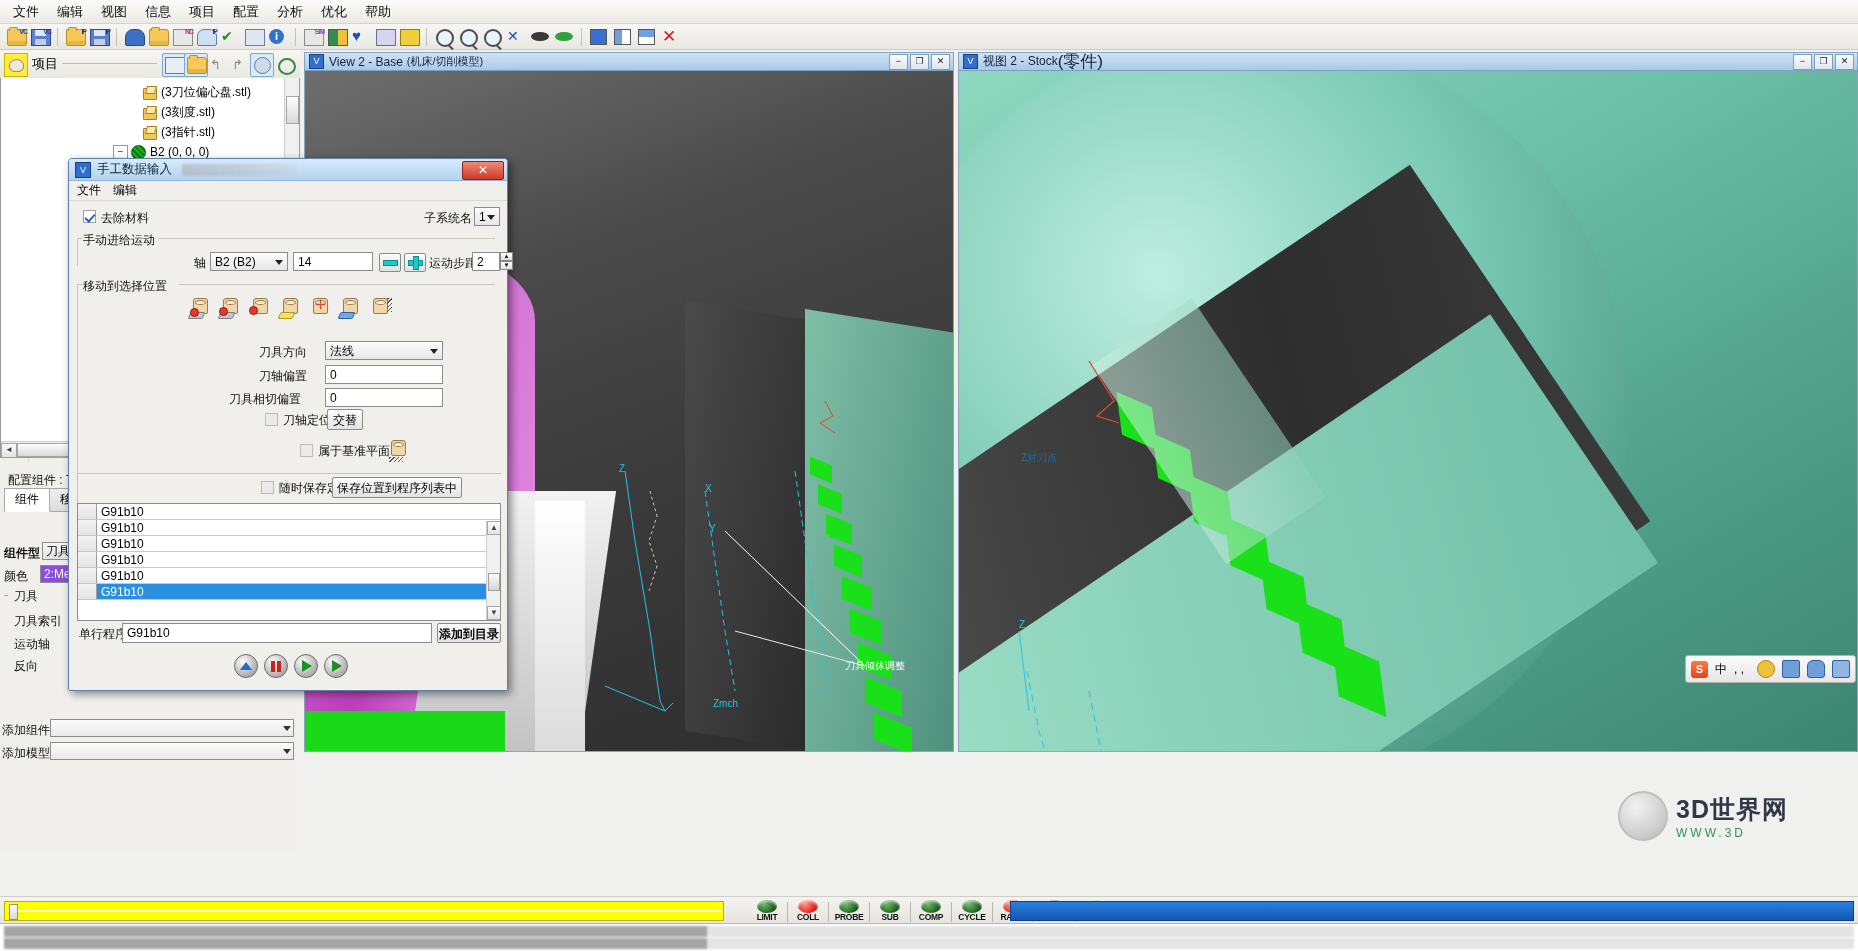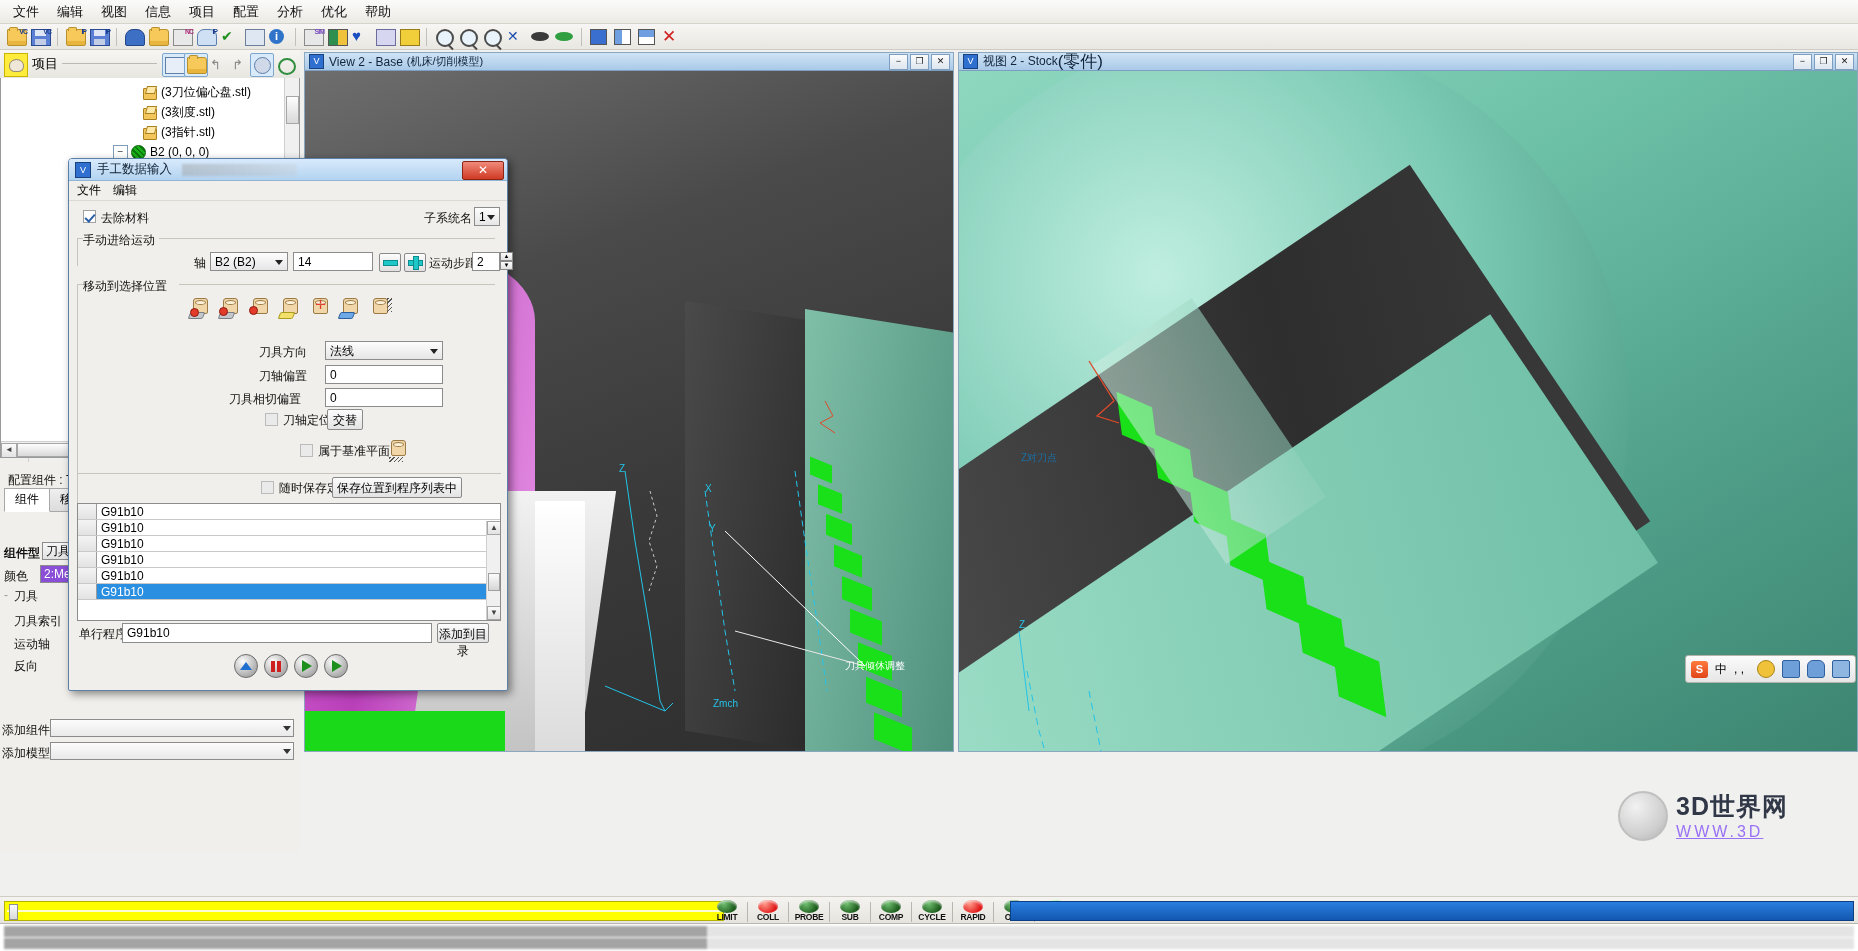--- a/index.html
+++ b/index.html
@@ -178,21 +178,21 @@
   .rbtn .pz1,.rbtn .pz2{position:absolute;top:6px;width:4px;height:11px;background:#cf2020;}
   .rbtn .pz1{left:6px;} .rbtn .pz2{left:12px;}
 
   
   .sbar{position:absolute;left:0;bottom:28px;width:1858px;height:26px;
       background:linear-gradient(#f4f3f0,#e6e4de);border-top:1px solid #cfccc5;}
   .progbox{position:absolute;left:4px;top:4px;width:718px;height:18px;background:#ffff00;border:1px solid #b3b300;}
   .progbox .hl{position:absolute;left:2px;top:8px;right:2px;height:2px;background:#fdfdd0;}
   .progbox .grip{position:absolute;left:4px;top:2px;width:7px;height:14px;
       background:linear-gradient(#fcfcfc,#d8d8d8);border:1px solid #8f8f8f;}
-  .leds{position:absolute;left:708px;top:2px;display:flex;align-items:flex-end;}
+  .leds{position:absolute;left:748px;top:2px;display:flex;align-items:flex-end;}
   .led{width:38px;text-align:center;position:relative;}
   .led .bulb{width:20px;height:13px;margin:1px auto 0;border-radius:50%;
       box-shadow:inset 0 2px 2px rgba(255,255,255,.55);}
   .led .cap{font-size:8.5px;font-weight:bold;letter-spacing:-.3px;line-height:9px;color:#111;}
   .leddiv{width:1px;height:20px;background:#b9b6af;margin:0 1px;}
   .blubar{position:absolute;left:1010px;top:4px;right:4px;height:18px;
       background:linear-gradient(#2a7fe0,#1257b0);border:1px solid #0d3f85;}
 
   .msgarea{position:absolute;left:0;bottom:0;width:1858px;height:28px;background:#fff;
       border-top:1px solid #b8b5ae;font-size:11px;color:#3a3a3a;overflow:hidden;padding:1px 4px;
@@ -207,21 +207,21 @@
   .tray .tico{width:16px;height:16px;position:relative;}
   .sogou{width:17px;height:17px;border-radius:3px;background:linear-gradient(#ff7a3d,#e0451a);
       color:#fff;font-size:11px;font-weight:bold;text-align:center;line-height:17px;}
 
   .wmark{position:absolute;right:70px;bottom:110px;display:flex;align-items:center;opacity:.85;}
   .wmark .globe{width:46px;height:46px;border-radius:50%;
       background:radial-gradient(circle at 35% 30%,#f2f2f2,#c9c9c9 65%,#a4a4a4);
       border:2px solid #b8b8b8;}
   .wmark .wtxt{margin-left:8px;}
   .wmark .t1{font-size:25px;font-weight:bold;color:#0f172a;letter-spacing:1px;}
-  .wmark .t2{font-size:16px;color:#8b5cf6;letter-spacing:3px;text-decoration:underline;}
+  .wmark .t2{font-size:12px;color:#15803d;letter-spacing:3px;}
 
   
   .scene{position:absolute;inset:18px 0 0 0;overflow:hidden;}
   .lbl3d{position:absolute;font-size:10px;color:#23c4e8;white-space:nowrap;}
   .lbl3dw{position:absolute;font-size:10px;color:#e8e8e8;white-space:nowrap;}
 </style>
 </head>
 <body>
 
 <div id="app">
@@ -696,21 +696,21 @@
           </div>
         <div class="plscroll">
           <div class="arrowbox" style="left:0;top:0;width:12px;height:12px;">▲</div>
           <div class="arrowbox" style="left:0;bottom:0;width:12px;height:12px;">▼</div>
           <div style="position:absolute;left:1px;top:52px;width:10px;height:16px;background:linear-gradient(#fcfcfc,#d6d6d6);border:1px solid #a0a0a0;"></div>
         </div>
       </div>
 
       <div class="lbl" style="left:10px;top:425px;">单行程序</div>
       <div class="dfld" style="left:53px;top:422px;width:310px;height:20px;">G91b10</div>
-      <div class="dbtn" style="left:368px;top:422px;width:52px;height:20px;">添加到目录</div>
+      <div class="dbtn" style="left:368px;top:422px;width:64px;height:20px;font-weight:bold;">添加到目录</div>
 
       <div class="rbtn" style="left:165px;top:453px;">
         <span class="up"></span>
         </div>
       <div class="rbtn" style="left:195px;top:453px;">
         <span class="pz1"></span>
         <span class="pz2"></span>
         </div>
       <div class="rbtn" style="left:225px;top:453px;">
         <span class="tri"></span>

